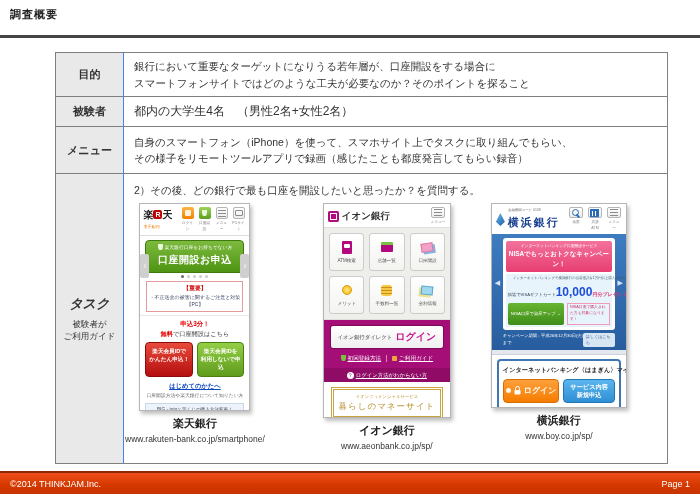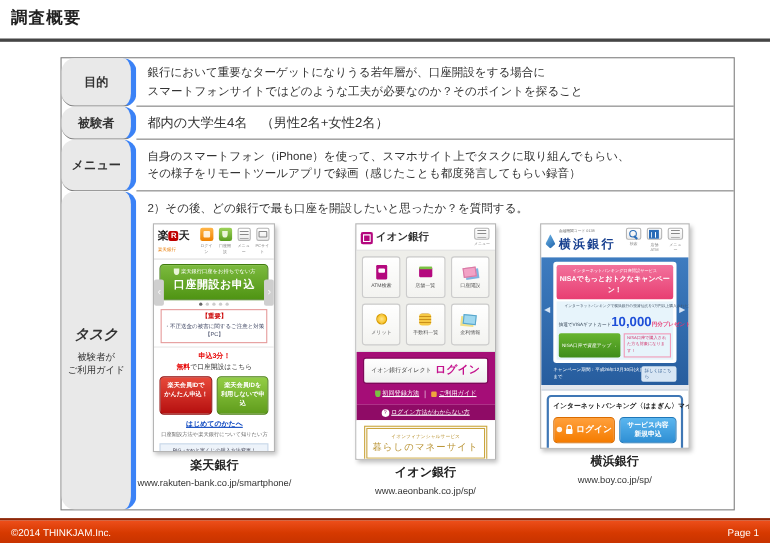--- a/index.html
+++ b/index.html
@@ -1,30 +1,30 @@
 <!DOCTYPE html>
 <html><head>
 <meta charset="utf-8">
 <style>
   * { box-sizing: border-box; margin: 0; padding: 0; }
   html,body { width:700px; height:494px; }
   body { position:relative; background:#fff; overflow:hidden;
          font-family:"Liberation Sans","DejaVu Sans",sans-serif; color:#333; }
 
-  .slide-title { position:absolute; left:10px; top:7px; font-size:15px; font-weight:600;
+  .slide-title { position:absolute; left:10px; top:7px; font-size:11px; font-weight:600;
                  color:#222; letter-spacing:1px; }
   .title-rule { position:absolute; top:35px; left:0; width:700px; height:3px; background:#454545; }
 
   
   .survey-table { position:absolute; left:55px; top:52px; width:613px; height:412px;
     border:1px solid #7f7f7f; display:grid; grid-template-columns:68px 1fr;
     grid-template-rows:44px 30px 47px 1fr; background:#fff; }
-  .th { background:#e9e9e9; border-right:5px solid #3b82f6; border-bottom:1px solid #7f7f7f;
+  .th { background:#e9e9e9; border-right:1px solid #3b82f6; border-bottom:1px solid #7f7f7f;
         display:flex; flex-direction:column; align-items:center; justify-content:center;
-        font-weight:bold; font-size:11px; text-align:center;border-radius:12px; }
+        font-weight:bold; font-size:11px; text-align:center; }
   .td { border-bottom:1px solid #7f7f7f; padding:5px 10px; display:flex; flex-direction:column;
         justify-content:center; line-height:1.55; font-size:10.5px; }
   .row-last { border-bottom:none; }
   .subjects-text { font-weight:normal; font-size:12px; }
   .task-title { font-weight:bold; font-style:italic; font-size:13px; margin-bottom:5px; }
   .task-sub { font-size:8.5px; font-weight:normal; line-height:1.45; }
   .task-td { padding:0; display:block; }
   .task-lines { padding:8px 8px 0 10px; line-height:1.55; font-size:10.5px; }
 
   .phones { display:flex; align-items:flex-start; margin-top:5px; }

